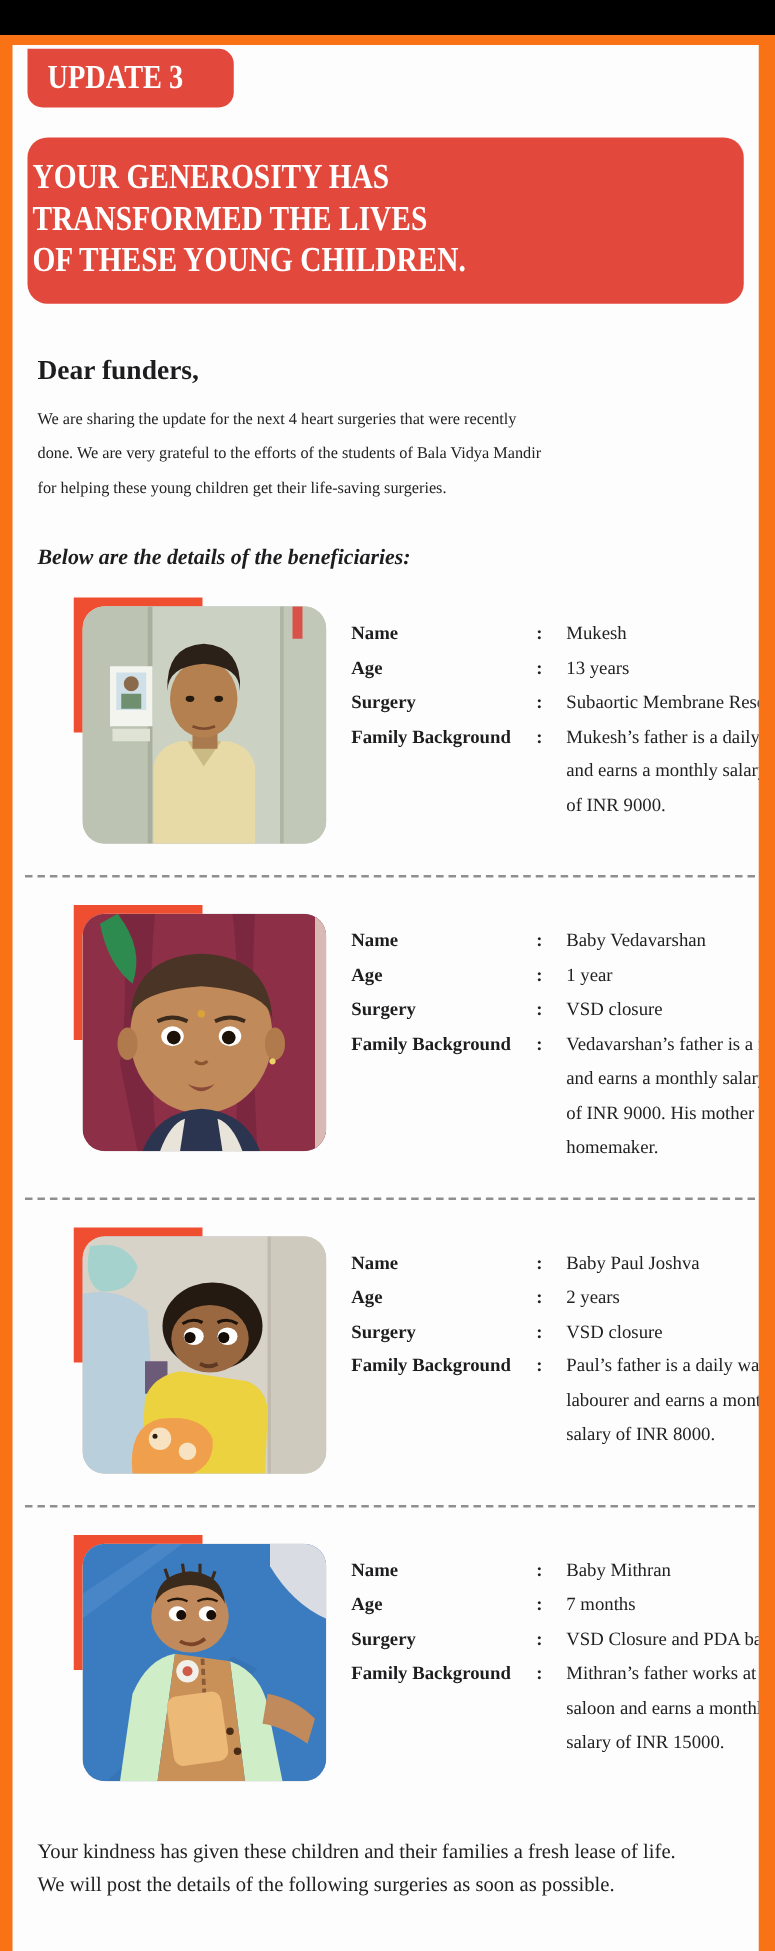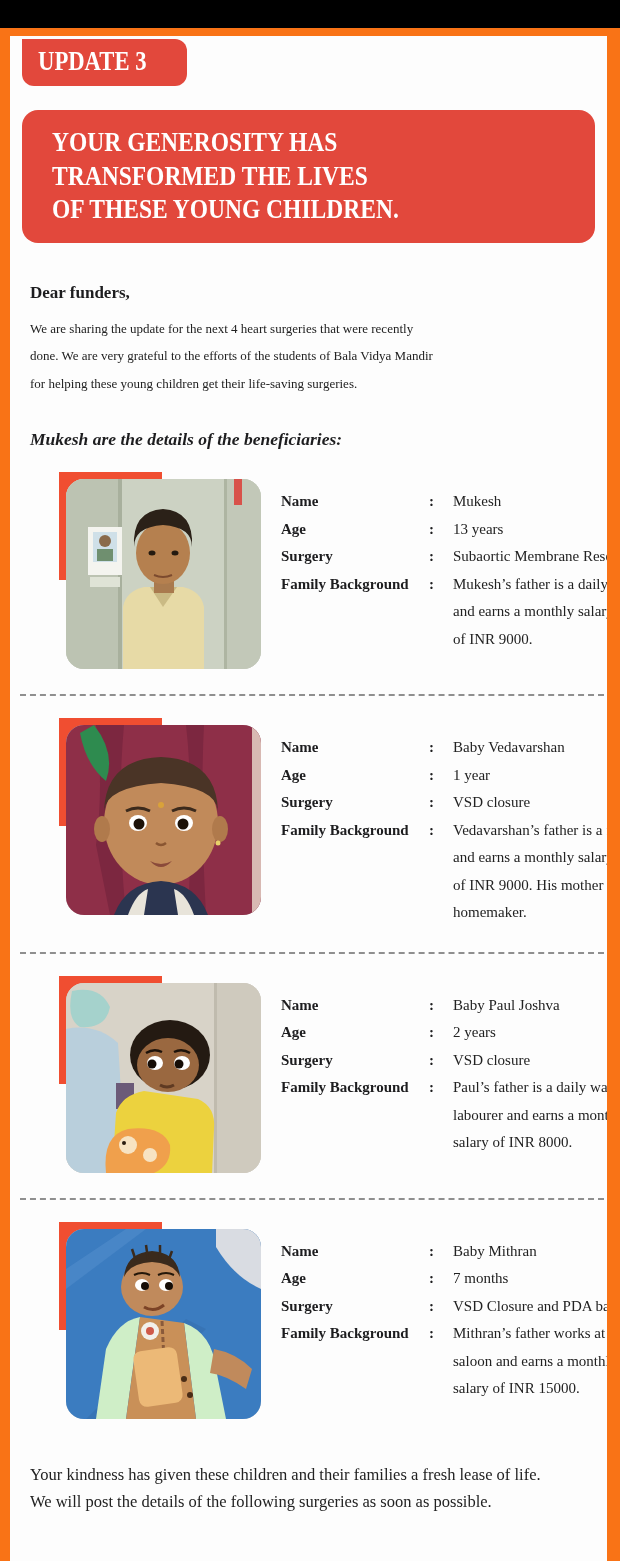--- a/index.html
+++ b/index.html
@@ -21,25 +21,25 @@
     border-radius:0 12px 12px 12px; padding:7px 20px 9px 16px;
   }
   .badge .condensed { font-size:27px; font-weight:700; letter-spacing:0; }
   .condensed {
     display:inline-block; transform:scaleX(0.84); transform-origin:0 50%;
     white-space:pre-line;
   }
   
   .banner {
     margin:24px 12px 0 12px; background:#e2483c; border-radius:16px;
-    padding:15px 18px 17px 30px; color:#fff;
+    padding:15px 18px 17px 4px; color:#fff;
   }
   .banner .condensed { font-size:28px; font-weight:700; line-height:1.2; }
   
-  .greeting { margin:40px 20px 0 20px; font-size:17px; font-weight:700; }
+  .greeting { margin:40px 20px 0 20px; font-size:22px; font-weight:700; }
   .intro {
     margin:12px 20px 0 20px; font-size:13px; line-height:27.5px;
     white-space:pre-line; color:#222;
   }
   .section-heading {
     margin:32px 20px 0 20px; font-size:17.5px; font-weight:700; font-style:italic;
   }
   
   .beneficiary { display:flex; margin:24px 8px 0 20px;padding-left:36px; }
   .photo-wrap { position:relative; width:195px; height:190px; flex:none; margin-top:5px; }
@@ -80,21 +80,21 @@
       <span class="condensed">YOUR GENEROSITY HAS TRANSFORMED THE LIVES
 OF THESE YOUNG CHILDREN.</span>
     </div>
 
     <div class="greeting">Dear funders,</div>
 
     <div class="intro">We are sharing the update for the next 4 heart surgeries that were recently
 done. We are very grateful to the efforts of the students of Bala Vidya Mandir
 for helping these young children get their life-saving surgeries.</div>
 
-    <div class="section-heading">Mukesh are the details of the beneficiaries:</div>
+    <div class="section-heading">Below are the details of the beneficiaries:</div>
 
     <div class="beneficiary">
       <div class="photo-wrap">
         <div class="photo" role="img" aria-label="Teenage boy in a cream shirt standing in a hospital corridor">
           <svg viewBox="0 0 195 190" preserveAspectRatio="none">
             <rect width="195" height="190" fill="#ccd2c3"></rect>
             <rect x="0" y="0" width="52" height="190" fill="#bcc3b2"></rect>
             <rect x="52" y="0" width="4" height="190" fill="#a8b09d"></rect>
             <rect x="160" y="0" width="35" height="190" fill="#c2c8b8"></rect>
             <rect x="158" y="0" width="3" height="190" fill="#aeb5a2"></rect>

